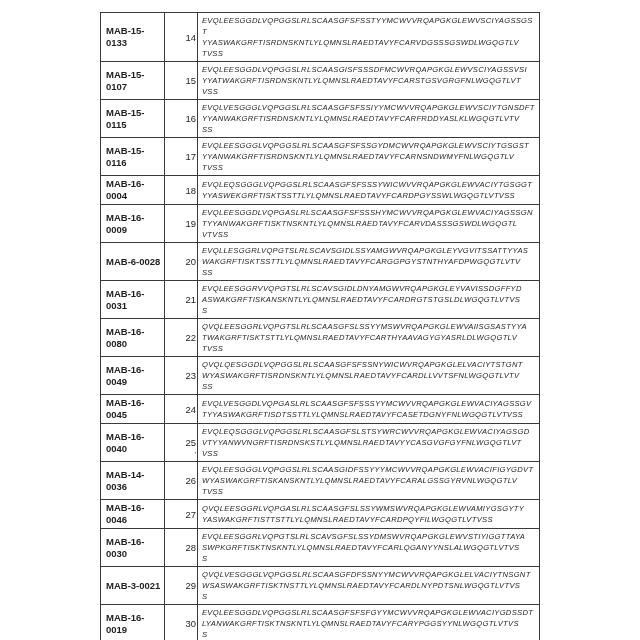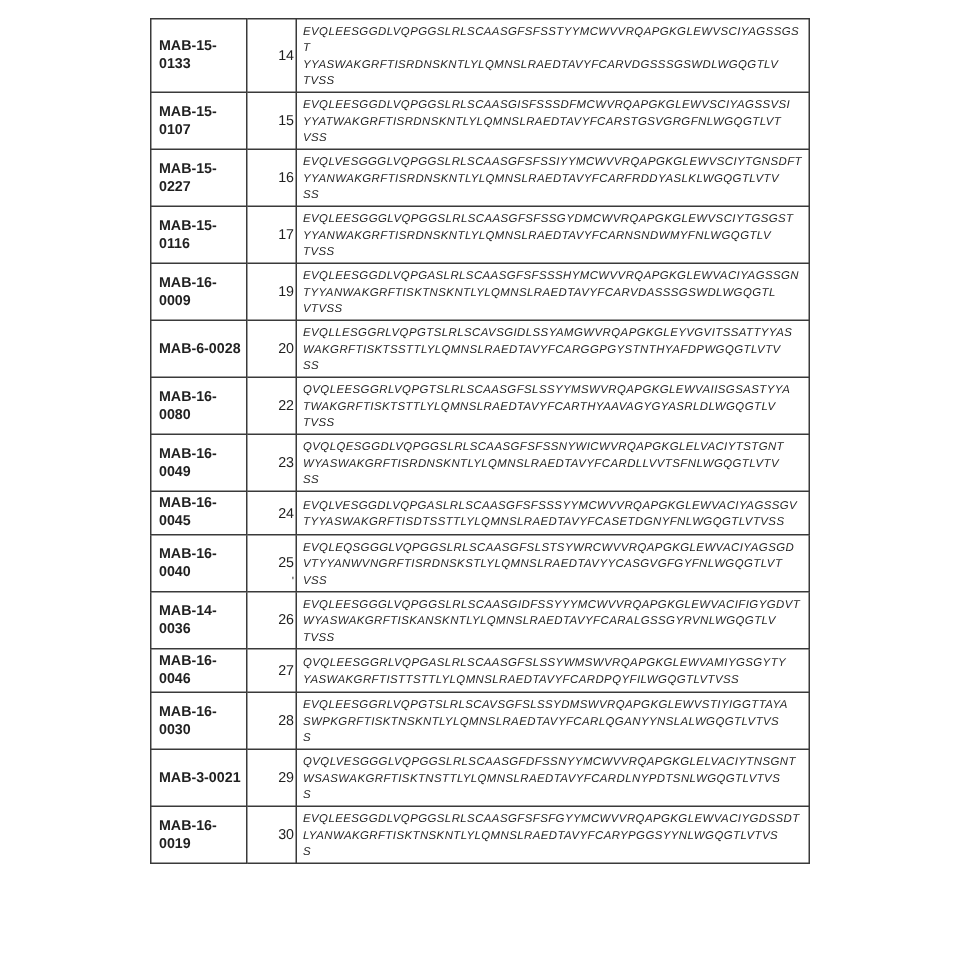--- a/index.html
+++ b/index.html
@@ -80,52 +80,65 @@
 
   <tr>
     <td class="id-cell"><span>MAB-15-0107</span></td>
     <td class="num-cell"><span>15</span><span class="mark"></span></td>
     <td class="seq-cell"><span>EVQLEESGGDLVQPGGSLRLSCAASGISFSSSDFMCWVRQAPGKGLEWVSCIYAGSSVSI
 YYATWAKGRFTISRDNSKNTLYLQMNSLRAEDTAVYFCARSTGSVGRGFNLWGQGTLVT
 VSS</span></td>
   </tr>
 
   <tr>
-    <td class="id-cell"><span>MAB-15-0227</span></td>
+    <td class="id-cell"><span>MAB-15-0115</span></td>
     <td class="num-cell"><span>16</span><span class="mark"></span></td>
     <td class="seq-cell"><span>EVQLVESGGGLVQPGGSLRLSCAASGFSFSSIYYMCWVVRQAPGKGLEWVSCIYTGNSDFT
 YYANWAKGRFTISRDNSKNTLYLQMNSLRAEDTAVYFCARFRDDYASLKLWGQGTLVTV
 SS</span></td>
   </tr>
 
   <tr>
     <td class="id-cell"><span>MAB-15-0116</span></td>
     <td class="num-cell"><span>17</span><span class="mark"></span></td>
     <td class="seq-cell"><span>EVQLEESGGGLVQPGGSLRLSCAASGFSFSSGYDMCWVRQAPGKGLEWVSCIYTGSGST
 YYANWAKGRFTISRDNSKNTLYLQMNSLRAEDTAVYFCARNSNDWMYFNLWGQGTLV
 TVSS</span></td>
   </tr>
 
+  <tr>
+    <td class="id-cell"><span>MAB-16-0004</span></td>
+    <td class="num-cell"><span>18</span><span class="mark"></span></td>
+    <td class="seq-cell"><span>EVQLEQSGGGLVQPGGSLRLSCAASGFSFSSSYWICWVVRQAPGKGLEWVACIYTGSGGT
+YYASWEKGRFTISKTSSTTLYLQMNSLRAEDTAVYFCARDPGYSSWLWGQGTLVTVSS</span></td>
+  </tr>
 
   <tr>
     <td class="id-cell"><span>MAB-16-0009</span></td>
     <td class="num-cell"><span>19</span><span class="mark"></span></td>
     <td class="seq-cell"><span>EVQLEESGGDLVQPGASLRLSCAASGFSFSSSHYMCWVVRQAPGKGLEWVACIYAGSSGN
 TYYANWAKGRFTISKTNSKNTLYLQMNSLRAEDTAVYFCARVDASSSGSWDLWGQGTL
 VTVSS</span></td>
   </tr>
 
   <tr>
     <td class="id-cell"><span>MAB-6-0028</span></td>
     <td class="num-cell"><span>20</span><span class="mark"></span></td>
     <td class="seq-cell"><span>EVQLLESGGRLVQPGTSLRLSCAVSGIDLSSYAMGWVRQAPGKGLEYVGVITSSATTYYAS
 WAKGRFTISKTSSTTLYLQMNSLRAEDTAVYFCARGGPGYSTNTHYAFDPWGQGTLVTV
 SS</span></td>
   </tr>
 
+  <tr>
+    <td class="id-cell"><span>MAB-16-0031</span></td>
+    <td class="num-cell"><span>21</span><span class="mark"></span></td>
+    <td class="seq-cell"><span>EVQLEESGGRVVQPGTSLRLSCAVSGIDLDNYAMGWVRQAPGKGLEYVAVISSDGFFYD
+ASWAKGRFTISKANSKNTLYLQMNSLRAEDTAVYFCARDRGTSTGSLDLWGQGTLVTVS
+S</span></td>
+  </tr>
 
   <tr>
     <td class="id-cell"><span>MAB-16-0080</span></td>
     <td class="num-cell"><span>22</span><span class="mark"></span></td>
     <td class="seq-cell"><span>QVQLEESGGRLVQPGTSLRLSCAASGFSLSSYYMSWVRQAPGKGLEWVAIISGSASTYYA
 TWAKGRFTISKTSTTLYLQMNSLRAEDTAVYFCARTHYAAVAGYGYASRLDLWGQGTLV
 TVSS</span></td>
   </tr>
 
   <tr>

